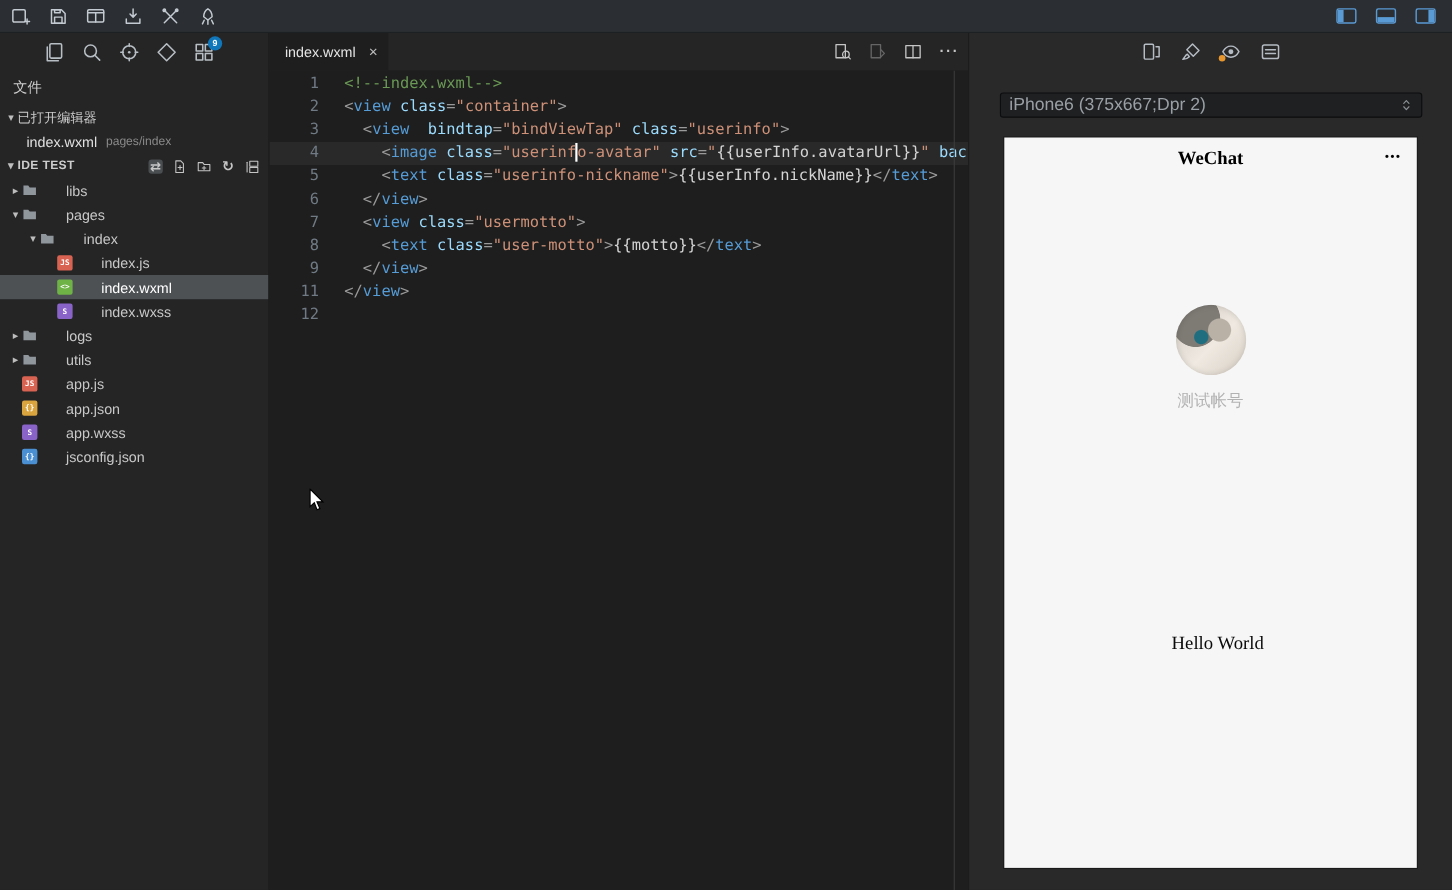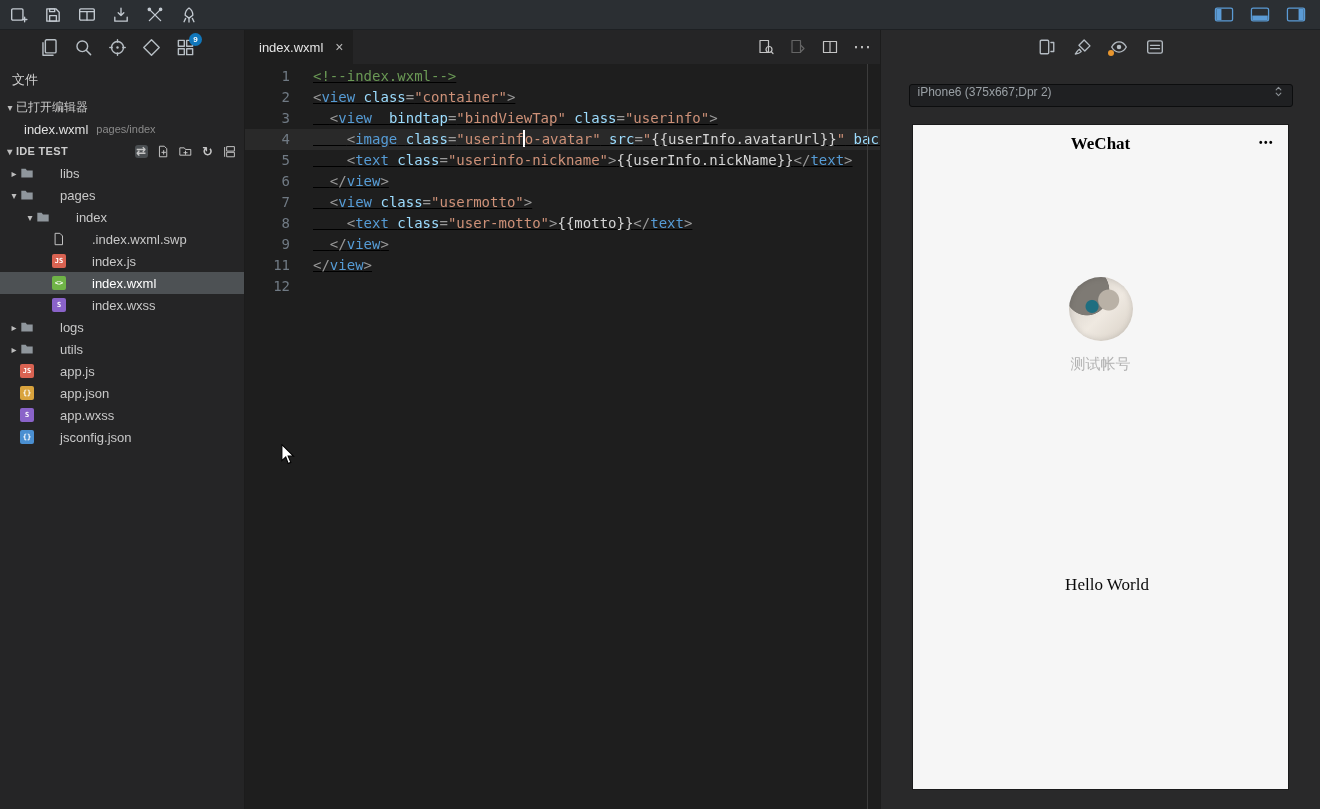--- a/index.html
+++ b/index.html
@@ -66,40 +66,40 @@
   .ed-actions { margin-left:auto; display:flex; align-items:center; gap:16px; padding-right:10px; color:#c5c5c5; }
   .ed-actions .icon { width:16px; height:16px; }
   .ed-actions .glyph { font-size:18px; }
   [data-name="compare-icon"] { opacity:.4; }
 
   .code { position:relative; flex:1; padding-top:2px; overflow:hidden;
     font-family:"DejaVu Sans Mono", monospace; font-size:14px; }
   .code-line { height:21px; line-height:21px; display:flex; white-space:pre; }
   .code-line.active { background:rgba(255,255,255,.05); }
   .ln { width:45px; text-align:right; color:#707a84; flex:none; user-select:none; }
-  .lc { padding-left:23px; white-space:pre;text-decoration:underline; }
+  .lc { padding-left:23px; white-space:pre; }
   .tk-c   { color:#6a9955; }
   .tk-tag { color:#569cd6; }
   .tk-attr{ color:#9cdcfe; }
   .tk-str { color:#ce9178; }
   .tk-p   { color:#9a9a9a; }
   .tk-pl  { color:#d4d4d4; }
   .caret  { display:inline-block; width:0; border-left:2px solid #ffffff; height:17px;
     vertical-align:text-bottom; margin-left:-1px; }
   .scrollbar { position:absolute; right:0; top:0; bottom:0; width:13px; border-left:1px solid #3c3c3c; }
 
   
   .simulator { width:440px; flex:none; background:#29292a; border-left:1px solid #1c1c1c; }
   .sim-toolbar { height:34px; display:flex; align-items:center; justify-content:center; gap:18px; color:#b5bcc3; }
   .sim-toolbar .icon { width:18px; height:18px; }
   [data-name="inspect-icon"]::after { content:''; position:absolute; width:6px; height:6px;
     border-radius:50%; background:#e8962e; left:-2px; bottom:0; }
   .device-select { width:384px; height:23px; margin:20px auto 0; background:#1f2022;
-    border:1px solid #0c0d0e; border-radius:3px; display:flex; padding:0 8px;
-    color:#9aa0a5; font-size:12px; cursor:pointer; }
+    border:1px solid #0c0d0e; border-radius:3px; display:flex; align-items:center; padding:0 8px;
+    color:#9aa0a5; font-size:16px; cursor:pointer; }
   .stepper { margin-left:auto; width:11px; height:13px; color:#8a8f94; }
 
   .phone { position:relative; width:375px; height:664px; margin:18px auto 0; background:#f6f6f6;
     font-family:"Liberation Serif", serif; box-shadow:0 0 0 1px rgba(0,0,0,.35); }
   .phone-header { height:38px; display:flex; align-items:center; justify-content:center; position:relative; }
   .phone-title { font-weight:bold; font-size:17px; color:#000; }
   .phone-menu { position:absolute; right:14px; top:12px; font-size:10px; letter-spacing:1.5px;
     color:#000; font-weight:bold; font-family:"Liberation Sans", sans-serif; cursor:pointer; }
   .avatar { width:64px; height:64px; border-radius:50%; margin:114px auto 0; cursor:pointer;
     background:
@@ -281,29 +281,20 @@
         </div>
         <div class="tree-row" data-name="tree-item-index" style="padding-left: 24px;">
           <span class="twisty" data-name="chevron-down-icon">▾</span>
           <span class="ficon" data-name="folder-icon">
             <svg viewBox="0 0 16 16">
               <path d="M1.5 3h5l1.5 2h6.5v8h-13z" fill="#8f969c"></path>
             </svg>
           </span>
           <span class="tlabel" data-name="tree-item-label">index</span>
         </div>
-        <div class="tree-row" data-name="tree-item-index-wxml-swp" style="padding-left: 40px;">
-          <span class="twisty" data-name="indent-spacer"></span>
-          <span class="fbadge b-swp" data-name="file-icon-swp">
-            <svg viewBox="0 0 16 16" fill="none" stroke="currentColor" stroke-width="1.1" stroke-linecap="round" stroke-linejoin="round">
-              <path d="M4 1.5h5l3 3v10H4z"></path>
-            </svg>
-          </span>
-          <span class="tlabel" data-name="tree-item-label">.index.wxml.swp</span>
-        </div>
         <div class="tree-row" data-name="tree-item-index-js" style="padding-left: 40px;">
           <span class="twisty" data-name="indent-spacer"></span>
           <span class="fbadge b-js" data-name="file-icon-js">JS</span>
           <span class="tlabel" data-name="tree-item-label">index.js</span>
         </div>
         <div class="tree-row selected" data-name="tree-item-index-wxml" style="padding-left: 40px;">
           <span class="twisty" data-name="indent-spacer"></span>
           <span class="fbadge b-wxml" data-name="file-icon-wxml">&lt;&gt;</span>
           <span class="tlabel" data-name="tree-item-label">index.wxml</span>
         </div>

